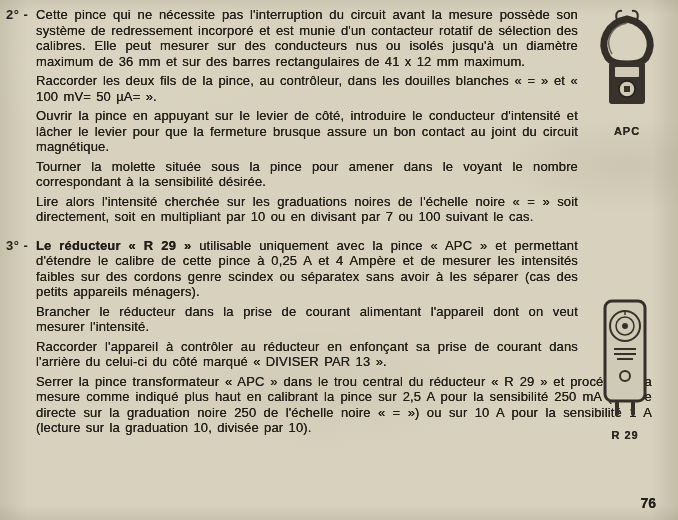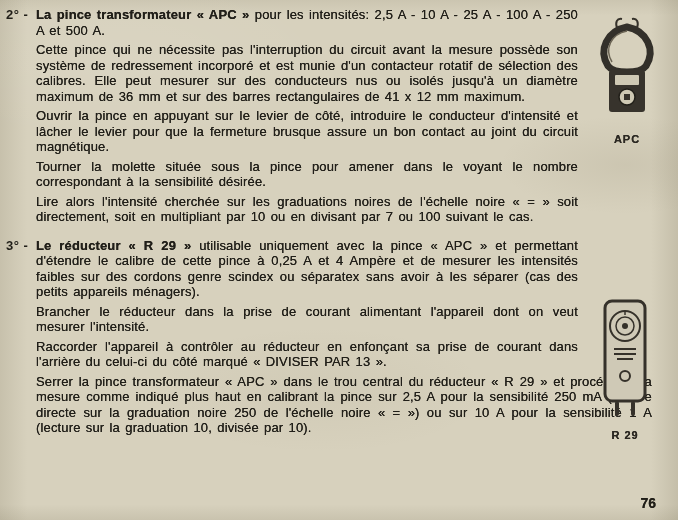--- a/index.html
+++ b/index.html
@@ -44,21 +44,21 @@
   }
   .para:last-child { margin-bottom: 0; }
   .heading strong { font-weight: 700; }
   .para.wide { margin-right: -74px; }
 
   .fig {
     position: absolute;
     margin: 0;
     text-align: center;
   }
-  .fig-apc { left: 588px; top: 16px; width: 78px; }
+  .fig-apc { left: 588px; top: 8px; width: 78px; }
   .fig-r29 { left: 586px; top: 298px; width: 78px; text-align: center; }
   .fig figcaption {
     font-size: 11px;
     font-weight: 700;
     letter-spacing: 1px;
     margin-top: 3px;
     color: #2b2822;
     text-shadow: 0 0 0.4px currentColor;
   }
   .page-number {
@@ -72,23 +72,22 @@
 </style>
 </head>
 <body>
 
 <div class="page">
 
   <div class="textcol">
 
     <section class="entry">
       <span class="marker">2° -</span>
-      <p class="para heading"><strong>La pince transformateur « APC »</strong>
-        <span>pour les intensités: 2,5 A - 10 A - 25 A - 100 A - 250 A et 500 A.</span></p>
       <p class="para">Cette pince qui ne nécessite pas l'interruption du circuit avant la mesure possède son système de redressement incorporé et est munie d'un contacteur rotatif de sélection des calibres. Elle peut mesurer sur des conducteurs nus ou isolés jusqu'à un diamètre maximum de 36 mm et sur des barres rectangulaires de 41 x 12 mm maximum.</p>
+      <p class="para">Raccorder les deux fils de la pince, au contrôleur, dans les douilles blanches « = » et « 100 mV= 50 µA= ».</p>
       <p class="para">Ouvrir la pince en appuyant sur le levier de côté, introduire le conducteur d'intensité et lâcher le levier pour que la fermeture brusque assure un bon contact au joint du circuit magnétique.</p>
       <p class="para">Tourner la molette située sous la pince pour amener dans le voyant le nombre correspondant à la sensibilité désirée.</p>
       <p class="para">Lire alors l'intensité cherchée sur les graduations noires de l'échelle noire « = » soit directement, soit en multipliant par 10 ou en divisant par 7 ou 100 suivant le cas.</p>
     </section>
 
     <section class="entry">
       <span class="marker">3° -</span>
       <p class="para heading"><strong>Le réducteur « R 29 »</strong>
         <span>utilisable uniquement avec la pince « APC » et permettant d'étendre le calibre de cette pince à 0,25 A et 4 Ampère et de mesurer les intensités faibles sur des cordons genre scindex ou séparatex sans avoir à les séparer (cas des petits appareils ménagers).</span></p>
       <p class="para">Brancher le réducteur dans la prise de courant alimentant l'appareil dont on veut mesurer l'intensité.</p>

